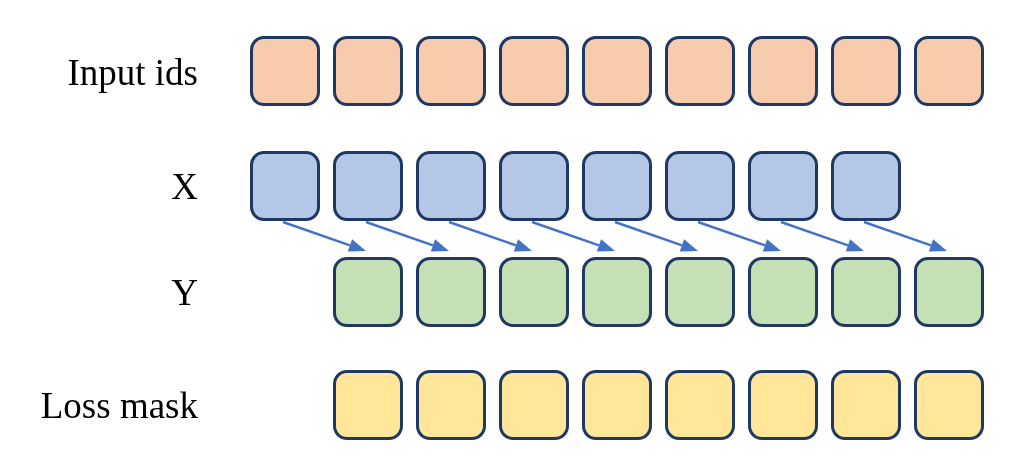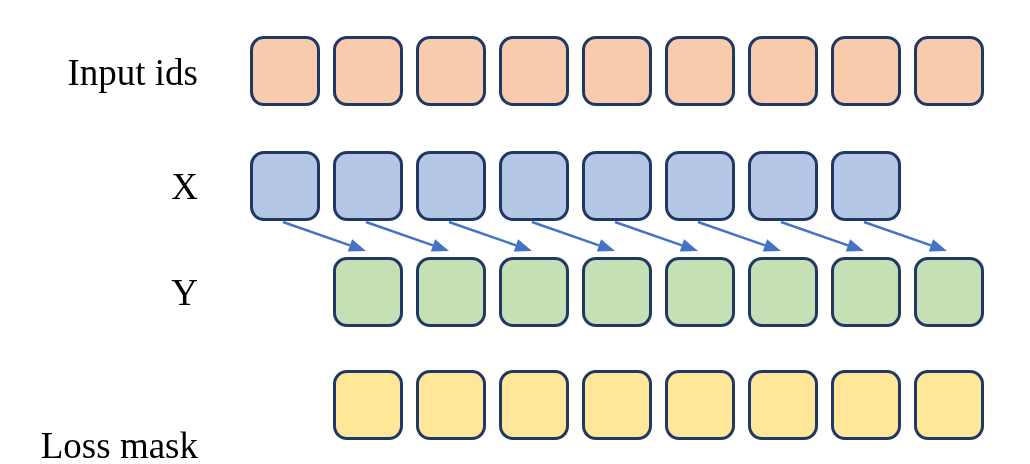--- a/index.html
+++ b/index.html
@@ -41,21 +41,21 @@
   }
 </style>
 </head>
 <body>
 
 <div id="canvas">
 
   <div class="row-label" style="right: 832px; top: 53.5px; font-size: 37px; color: rgb(0, 0, 0);">Input ids</div>
   <div class="row-label" style="right: 832px; top: 167.5px; font-size: 37px; color: rgb(0, 0, 0);">X</div>
   <div class="row-label" style="right: 832px; top: 273.5px; font-size: 37px; color: rgb(0, 0, 0);">Y</div>
-  <div class="row-label" style="right: 832px; top: 386.5px; font-size: 37px; color: rgb(0, 0, 0); margin-top: 40px;">Loss mask</div>
+  <div class="row-label" style="right: 832px; top: 386.5px; font-size: 37px; color: rgb(0, 0, 0);">Loss mask</div>
 
   <div>
       <div class="cell" style="left: 250px; top: 36px; width: 70px; height: 70px; background: rgb(248, 203, 173); border-color: rgb(31, 56, 100); border-width: 3px; border-radius: 14px;"></div>
       <div class="cell" style="left: 333px; top: 36px; width: 70px; height: 70px; background: rgb(248, 203, 173); border-color: rgb(31, 56, 100); border-width: 3px; border-radius: 14px;"></div>
       <div class="cell" style="left: 416px; top: 36px; width: 70px; height: 70px; background: rgb(248, 203, 173); border-color: rgb(31, 56, 100); border-width: 3px; border-radius: 14px;"></div>
       <div class="cell" style="left: 499px; top: 36px; width: 70px; height: 70px; background: rgb(248, 203, 173); border-color: rgb(31, 56, 100); border-width: 3px; border-radius: 14px;"></div>
       <div class="cell" style="left: 582px; top: 36px; width: 70px; height: 70px; background: rgb(248, 203, 173); border-color: rgb(31, 56, 100); border-width: 3px; border-radius: 14px;"></div>
       <div class="cell" style="left: 665px; top: 36px; width: 70px; height: 70px; background: rgb(248, 203, 173); border-color: rgb(31, 56, 100); border-width: 3px; border-radius: 14px;"></div>
       <div class="cell" style="left: 748px; top: 36px; width: 70px; height: 70px; background: rgb(248, 203, 173); border-color: rgb(31, 56, 100); border-width: 3px; border-radius: 14px;"></div>
       <div class="cell" style="left: 831px; top: 36px; width: 70px; height: 70px; background: rgb(248, 203, 173); border-color: rgb(31, 56, 100); border-width: 3px; border-radius: 14px;"></div>

